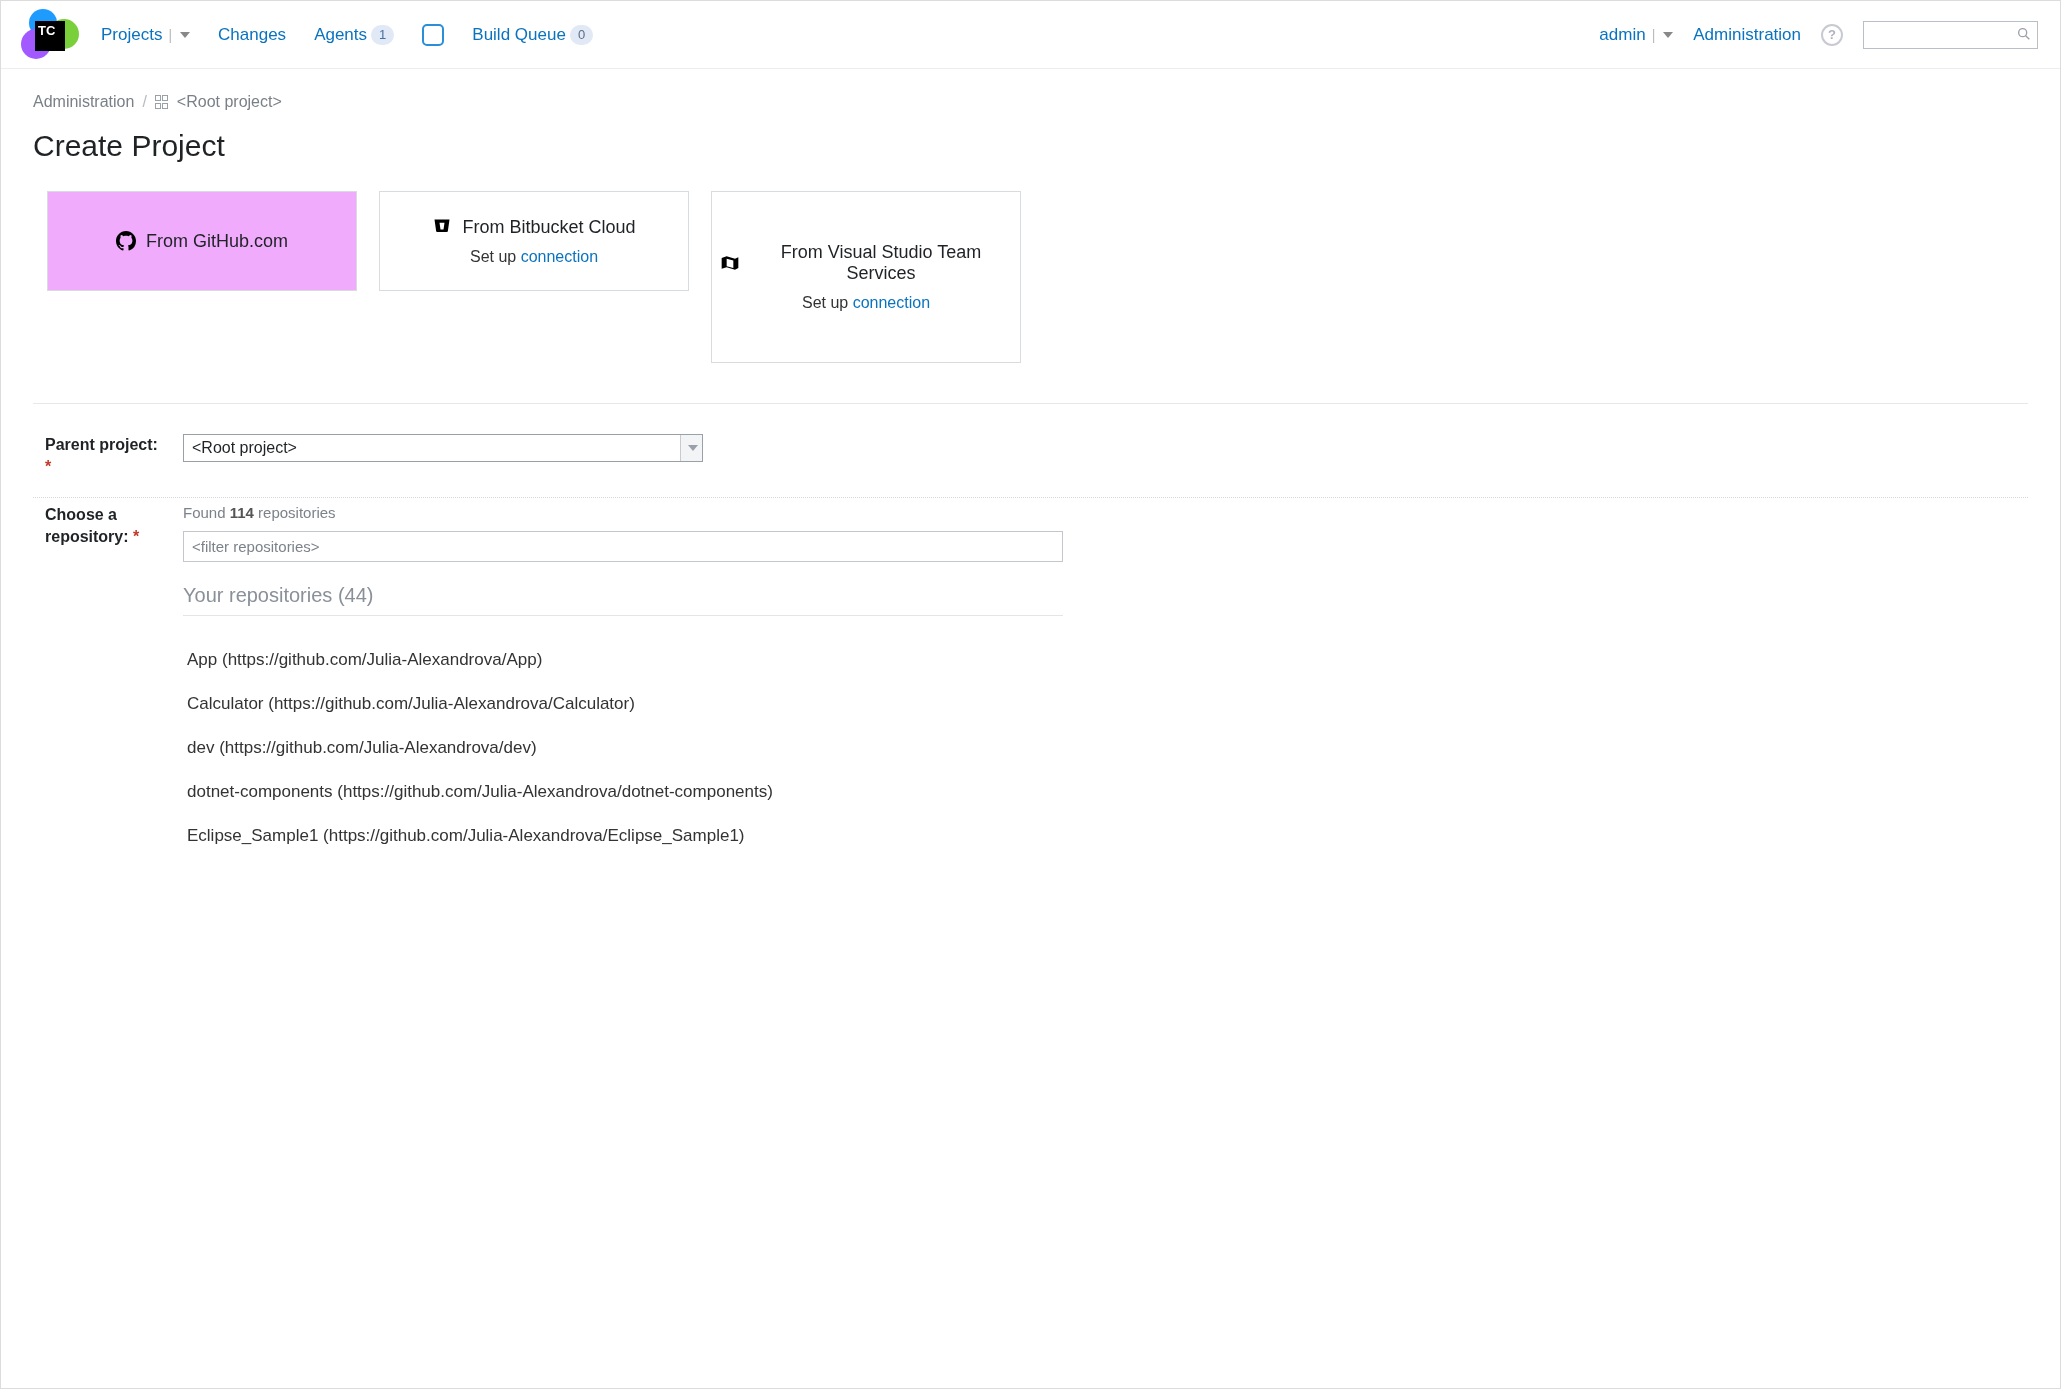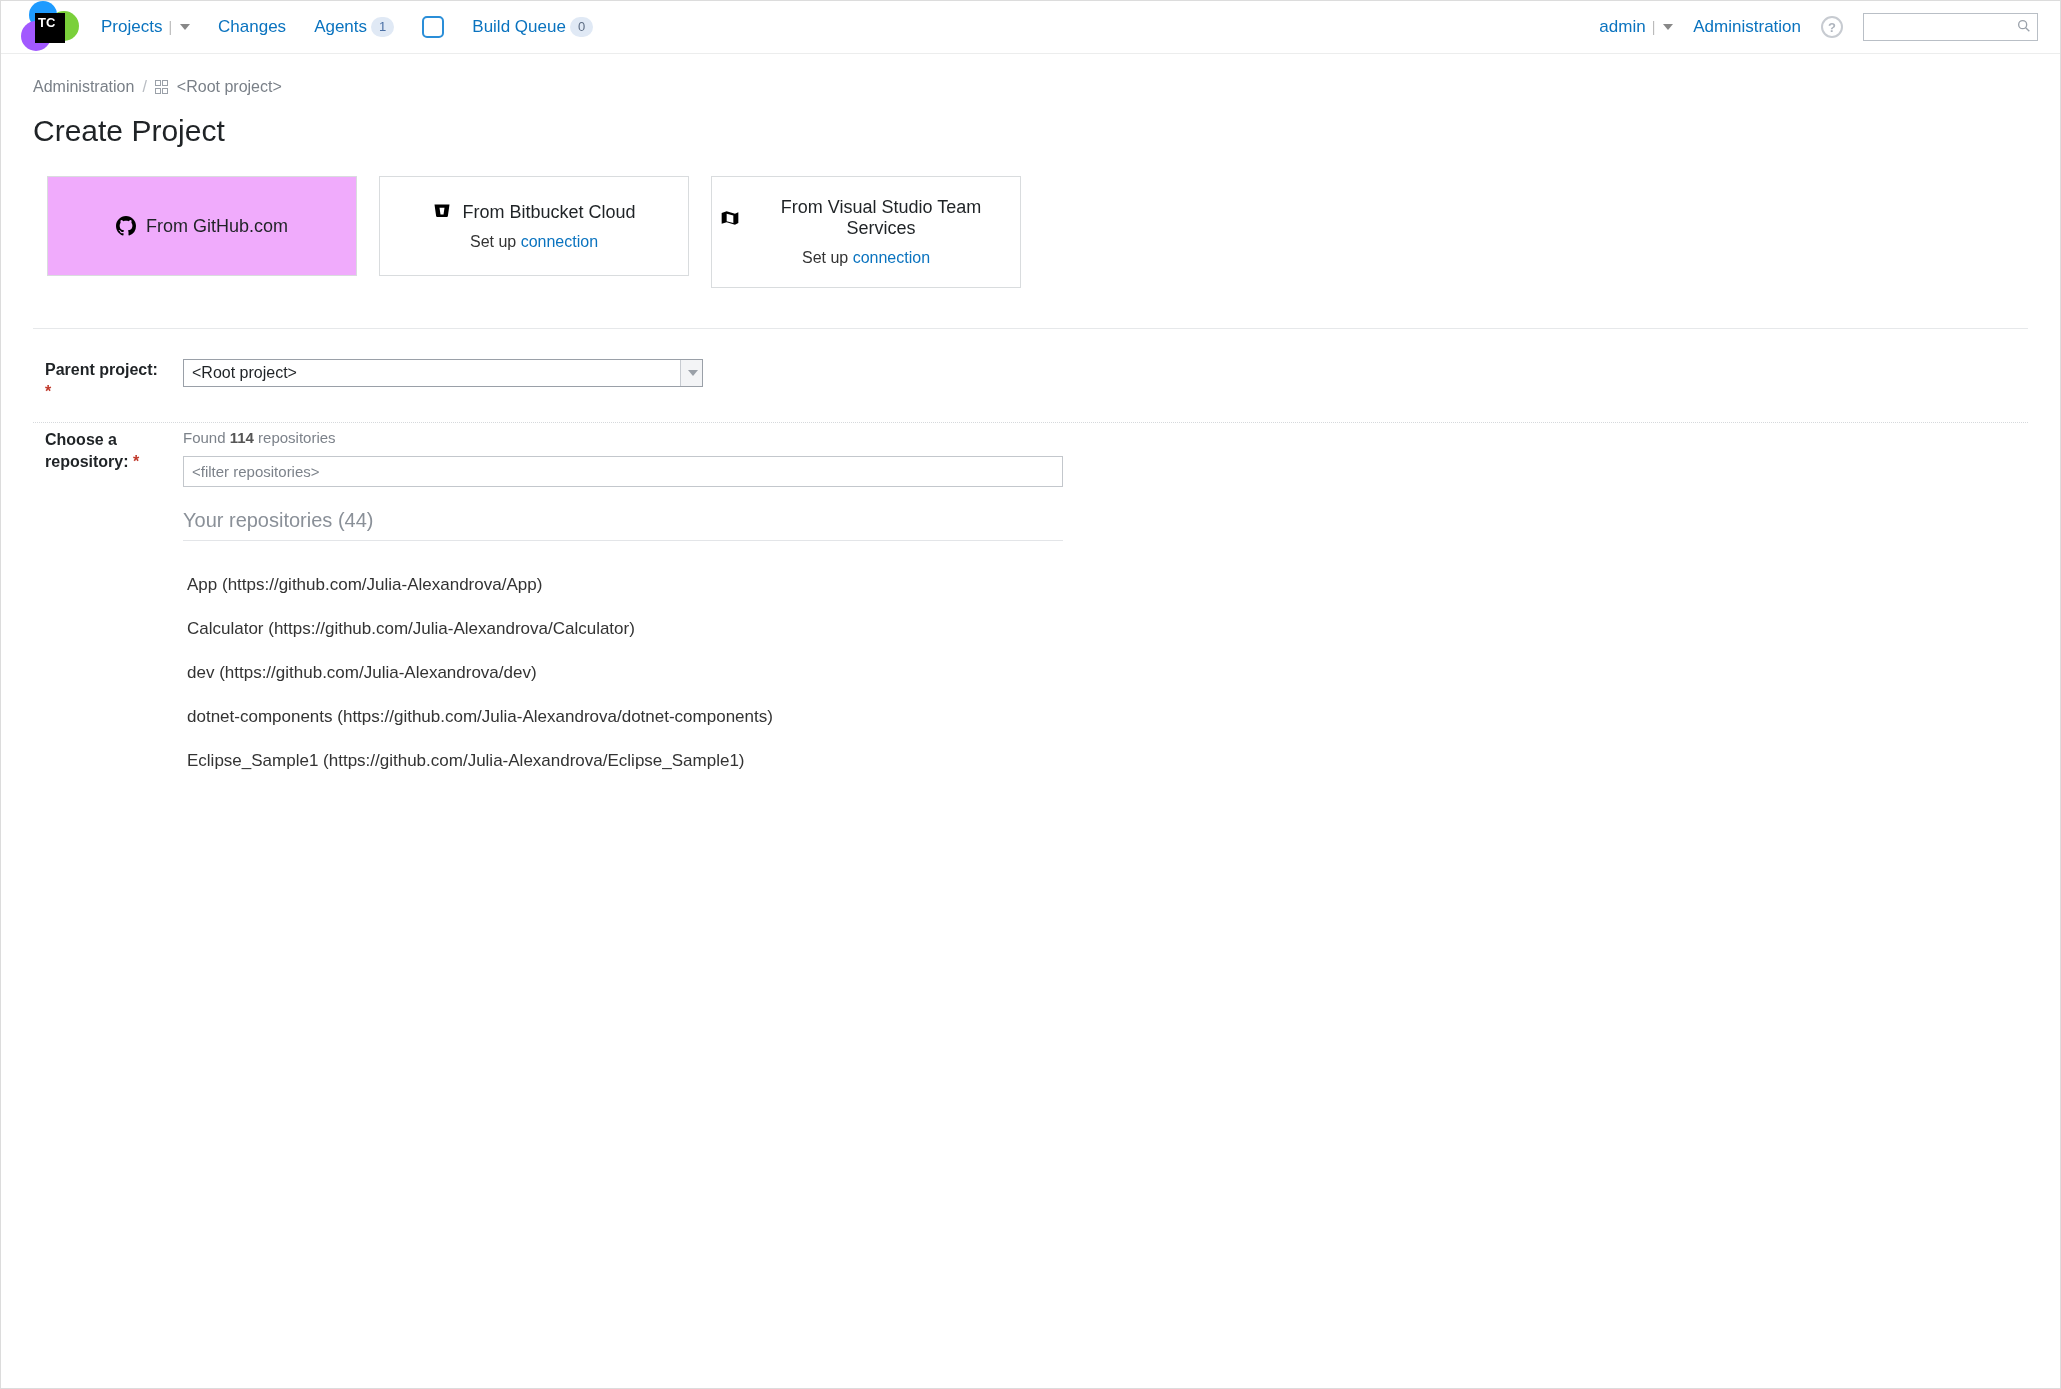--- a/index.html
+++ b/index.html
@@ -12,21 +12,21 @@
   .frame {
     border: 1px solid #dcdcdc;
     width: 100%;
     min-height: 100vh;
   }
   
   .header {
     display: flex;
     align-items: center;
     padding: 0 22px 0 10px;
-    height: 53px;
+    height: 68px;
     border-bottom: 1px solid #eceded;
     font-size: 17px;
   }
   .logo {
     position: relative;
     width: 70px;
     height: 56px;
     margin-right: 20px;
   }
   .logo .blob { position:absolute; border-radius:50%; }
@@ -90,21 +90,21 @@
   
   .tiles { display:flex; flex-wrap:wrap; gap:22px; margin-bottom:40px; margin-left:14px;}
   .tile {
     width:310px; height:100px; border:1px solid #d9dcde;
     display:flex; flex-direction:column; align-items:center; justify-content:center;
     gap:10px; font-size:18px; cursor:pointer; background:#fff;
     text-align:center; padding:8px;
   }
   .tile .tile-title { display:flex; align-items:center; gap:10px; }
   .tile.active { background:#f0abfc; }
-  .tile.tall { height:112px; }
+  .tile.tall { height:172px; }
   .tile .subline { font-size:16px; color:#333; }
   .tile .subline a { color:#0a73bf; text-decoration:none; }
   .icon-svg { width:20px; height:20px; flex-shrink:0; }
 
   hr.divider { border:none; border-top:1px solid #e6e8ea; margin: 0 0 24px 0; }
 
   
   .form-row { display:flex; align-items:flex-start; gap:20px; padding:6px 0 20px 12px; }
   .form-label { width:118px; font-weight:700; font-size:16px; line-height:1.35; }
   .req { color:#c0392b; }

